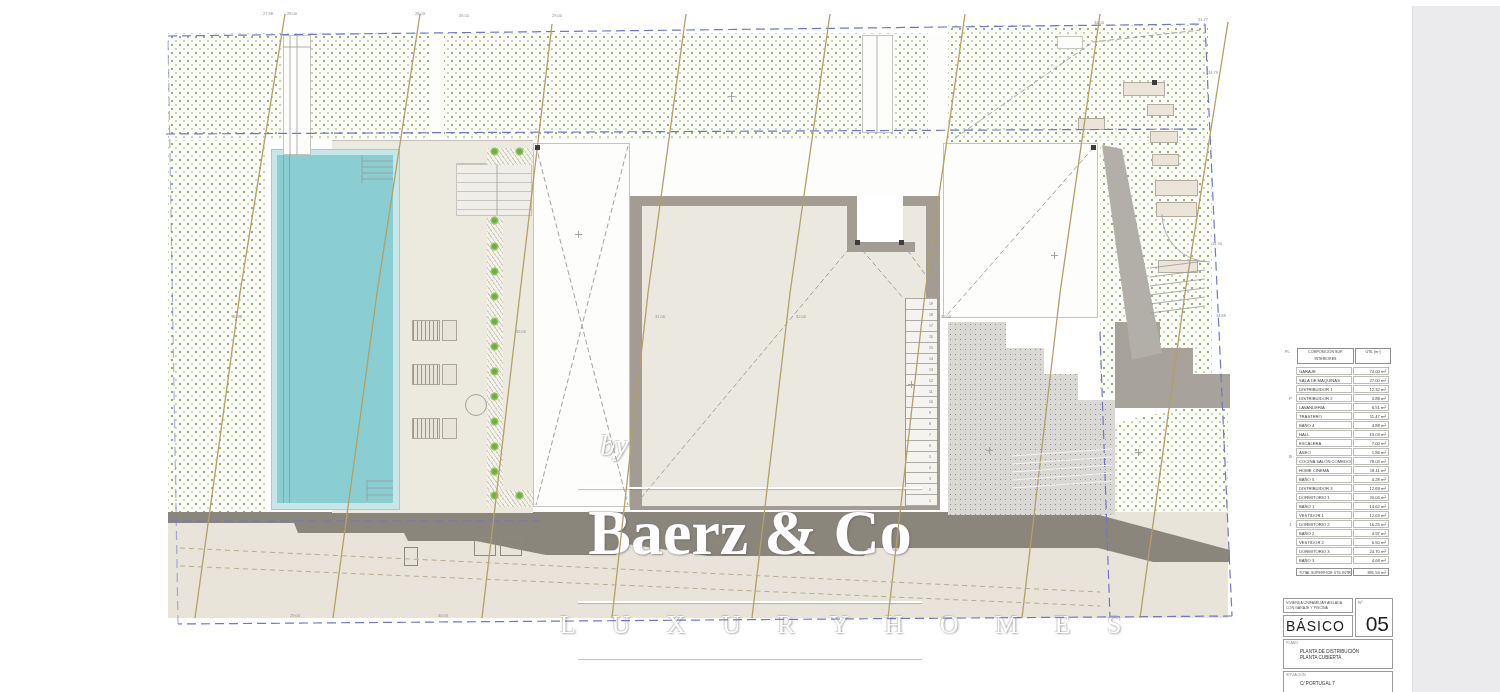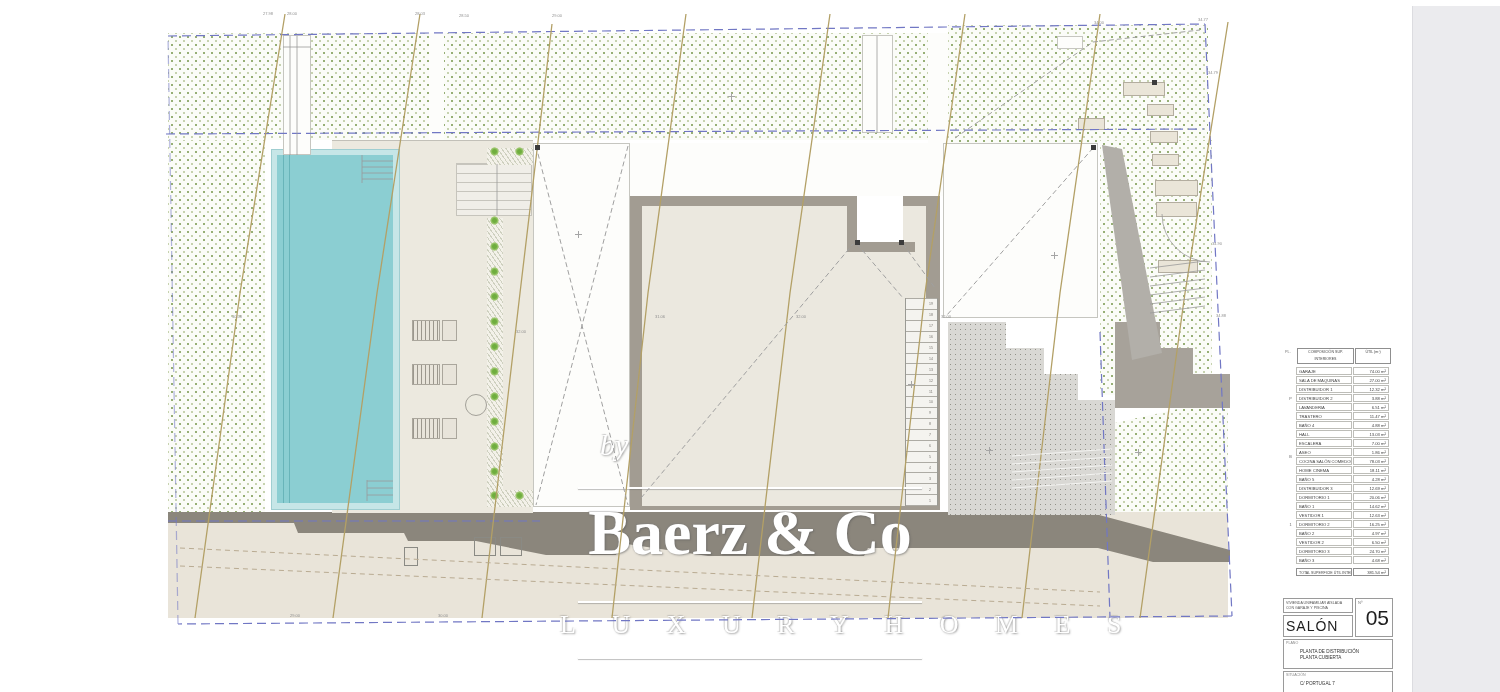--- a/index.html
+++ b/index.html
@@ -84,21 +84,21 @@
   .trow-total .tn{border-color:#8f8f8f;font-size:3.6px;}
   .trow-total .tv{border-color:#8f8f8f;}
 
   
   #title-block{left:1283px;top:598px;width:112px;z-index:70;color:#333;}
   .tb-row{display:flex;gap:2px;}
   .tb-box{border:1px solid #9a9a9a;background:#fff;box-sizing:border-box;}
   .tb-project{width:70px;height:15px;font-size:3.6px;line-height:4.6px;padding:2px 0 0 2px;color:#555;}
   .tb-num{width:38px;height:39px;position:relative;}
   .tb-num-label{position:absolute;top:1px;left:2px;font-size:4px;color:#777;}
-  .tb-num-val{position:absolute;bottom:6px;right:3px;font-size:21px;color:#1d1d1d;}
+  .tb-num-val{position:absolute;bottom:0;right:3px;font-size:21px;color:#1d1d1d;}
   .tb-phase{width:70px;height:22px;font-size:14px;letter-spacing:1px;color:#1d1d1d;
       display:flex;align-items:center;padding-left:2px;box-sizing:border-box;}
   .tb-plan{width:110px;height:30px;margin-top:2px;position:relative;}
   .tb-sit{width:110px;height:26px;margin-top:2px;position:relative;}
   .tb-lab{position:absolute;top:1px;left:2px;font-size:3.6px;color:#888;}
   .tb-val{position:absolute;top:9px;left:16px;font-size:4.6px;line-height:6px;color:#333;}
 
   #gutter{left:1412px;top:6px;width:88px;height:686px;background:#ebebee;
      border-left:1px solid #dcdce0;z-index:80;}
 
@@ -427,21 +427,21 @@
     </div>
   </div>
 
   <div class="abs" id="title-block">
     <div class="tb-row">
       <div>
         <div class="tb-box tb-project">
           <div>VIVIENDA UNIFAMILIAR AISLADA</div>
           <div>CON GARAJE Y PISCINA</div>
         </div>
-        <div class="tb-box tb-phase" style="margin-top:2px;">SALÓN</div>
+        <div class="tb-box tb-phase" style="margin-top:2px;">BÁSICO</div>
       </div>
       <div class="tb-box tb-num">
         <div class="tb-num-label">Nº</div>
         <div class="tb-num-val">05</div>
       </div>
     </div>
     <div class="tb-box tb-plan">
       <div class="tb-lab">PLANO</div>
       <div class="tb-val">
         <div>PLANTA DE DISTRIBUCIÓN</div>

